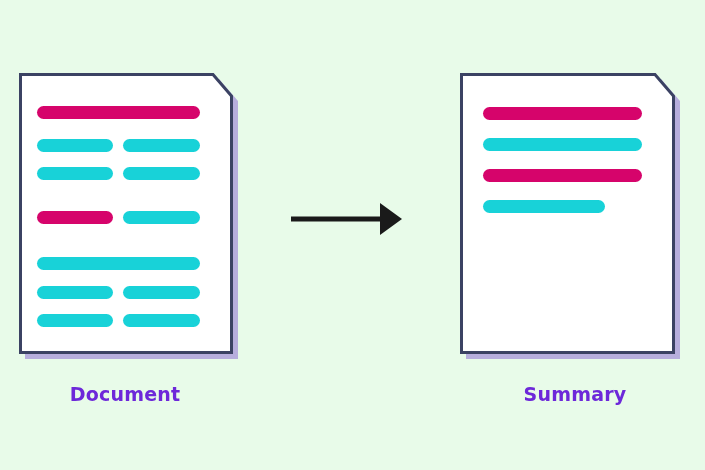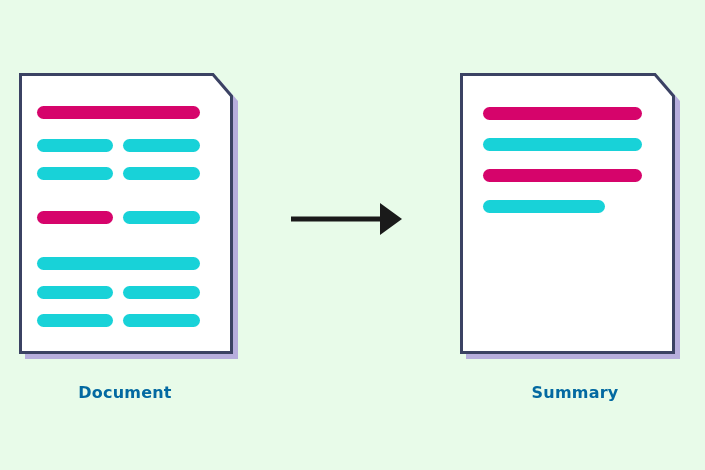--- a/index.html
+++ b/index.html
@@ -23,23 +23,23 @@
     left: 0;
     top: 0;
     width: 705px;
     height: 470px;
     display: block;
   }
   .doc-label {
     position: absolute;
     font-family: "DejaVu Sans", "Liberation Sans", sans-serif;
     font-weight: bold;
-    font-size: 16px;
+    font-size: 19px;
     letter-spacing: 0.2px;
-    color: #0369a1;
+    color: #6d28d9;
     text-align: center;
     white-space: nowrap;
   }
   #label-document {
     left: 0px;
     top: 383px;
     width: 250px;
   }
   #label-summary {
     left: 440px;

